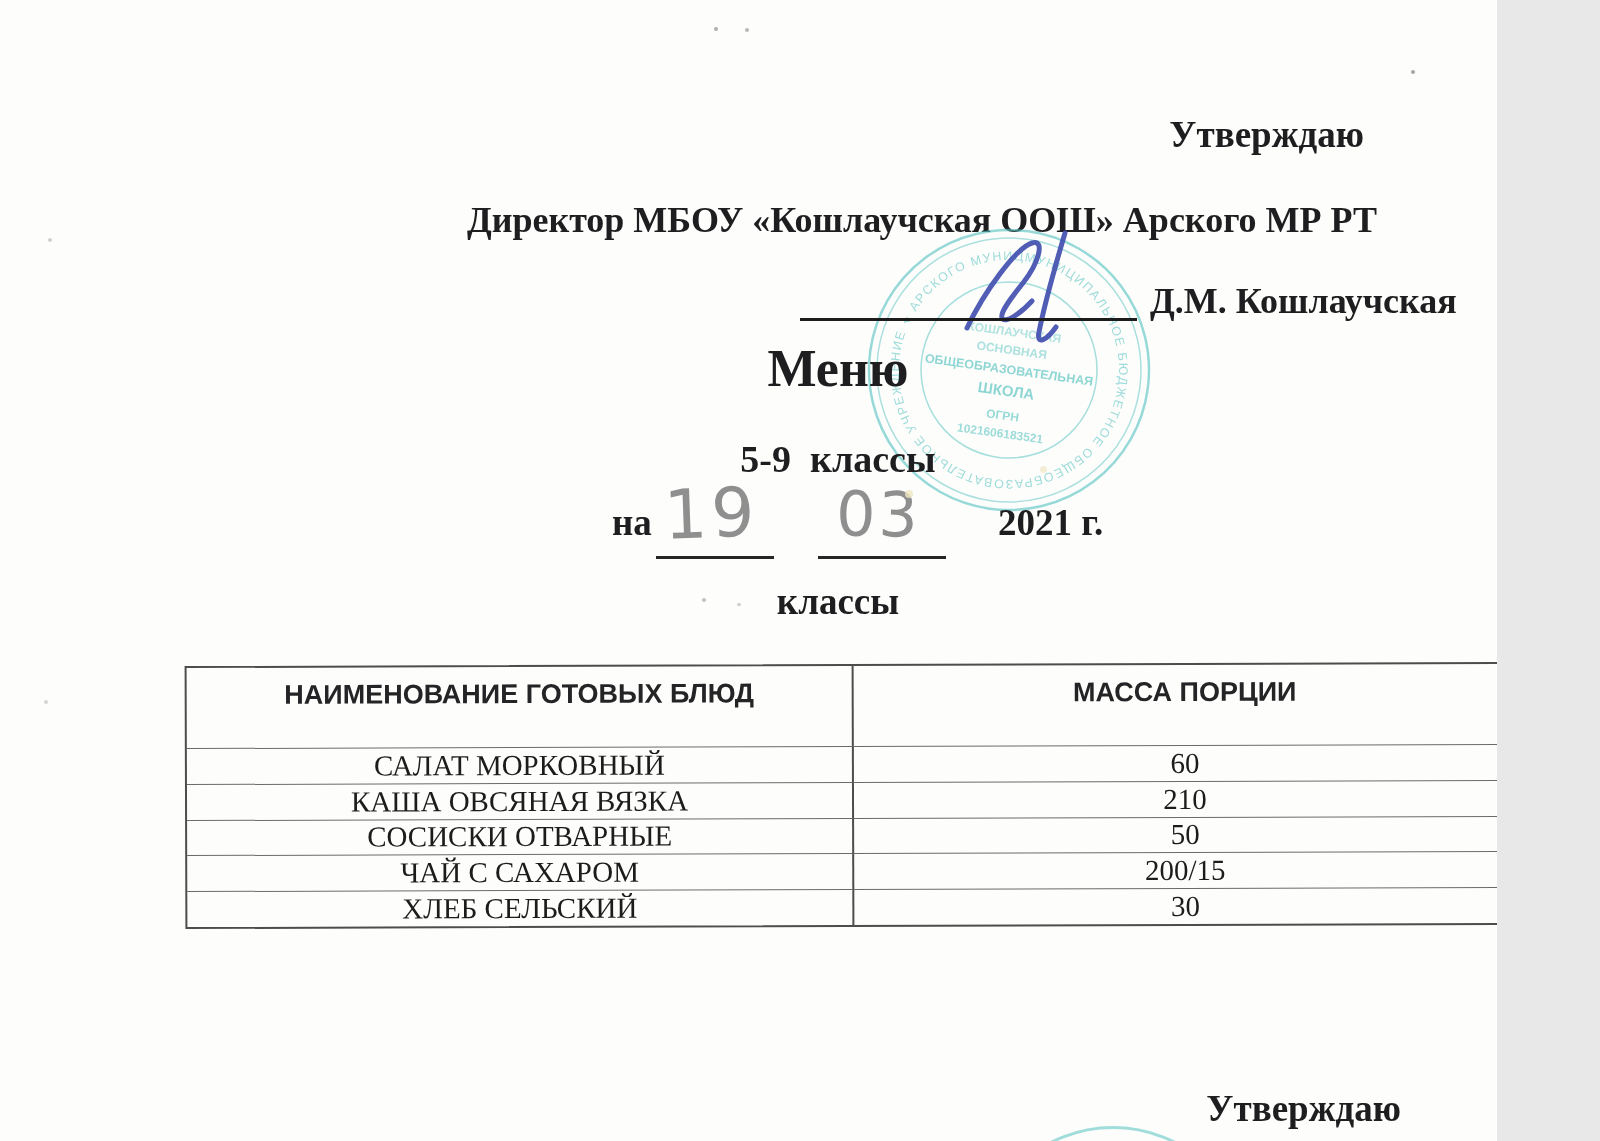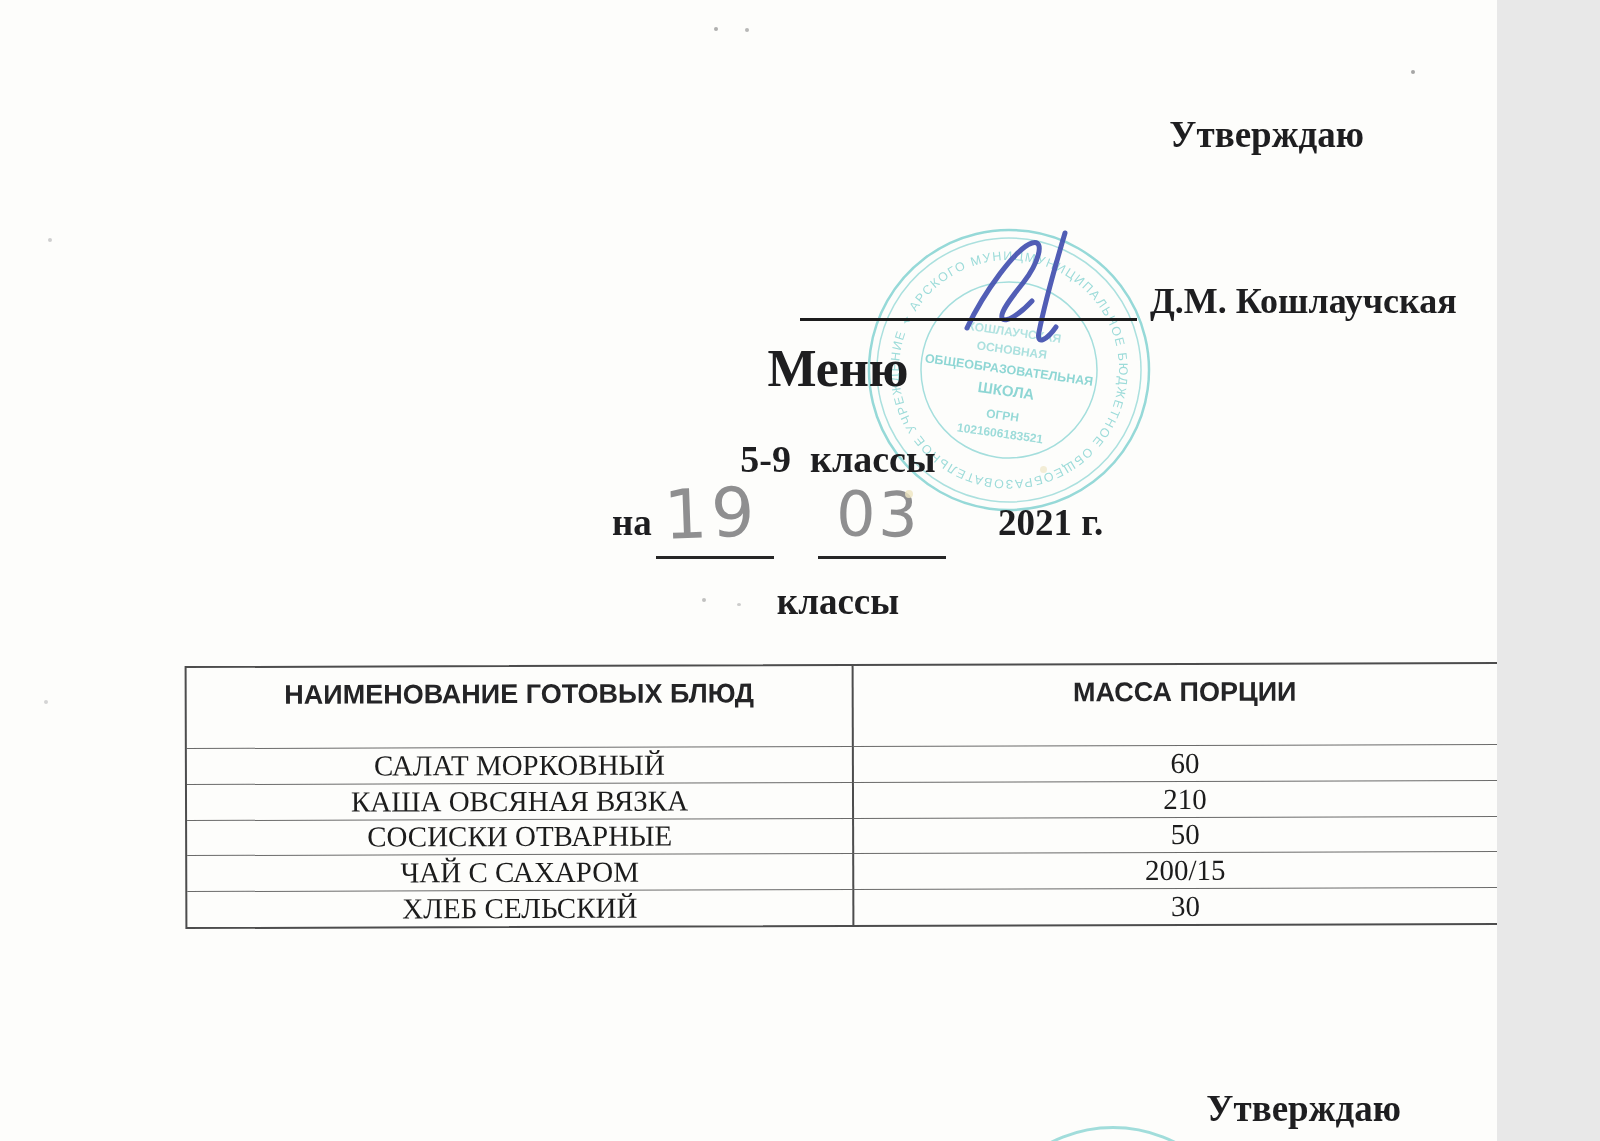--- a/index.html
+++ b/index.html
@@ -88,20 +88,21 @@
   .s9{left:48px;top:238px;width:4px;height:4px;background:#cfcfcf;}
   .s10{left:44px;top:700px;width:4px;height:4px;background:#d4d4d4;}
 </style>
 </head>
 <body>
 
 <div class="page">
 
   <div class="t approve-top">Утверждаю</div>
 
+  <div class="t director">Директор МБОУ «Кошлаучская ООШ» Арского МР РТ</div>
 
   <svg class="stamp" viewBox="0 0 292 292">
     <g fill="none" stroke="#56c3c1">
       <circle cx="146" cy="146" r="140" stroke-width="2.5" opacity="0.75"></circle>
       <circle cx="146" cy="146" r="132" stroke-width="1.5" opacity="0.6"></circle>
       <circle cx="146" cy="146" r="88" stroke-width="1.5" opacity="0.65"></circle>
     </g>
     <path id="ringPath" d="M146,36 a110,110 0 1,1 -0.02,0" fill="none"></path>
     <text font-family="Liberation Sans, sans-serif" font-size="12.5" letter-spacing="1.5" fill="#56c3c1" opacity="0.7">
       <textPath href="#ringPath">МУНИЦИПАЛЬНОЕ БЮДЖЕТНОЕ ОБЩЕОБРАЗОВАТЕЛЬНОЕ УЧРЕЖДЕНИЕ ✦ АРСКОГО МУНИЦИПАЛЬНОГО РАЙОНА ✦</textPath>

